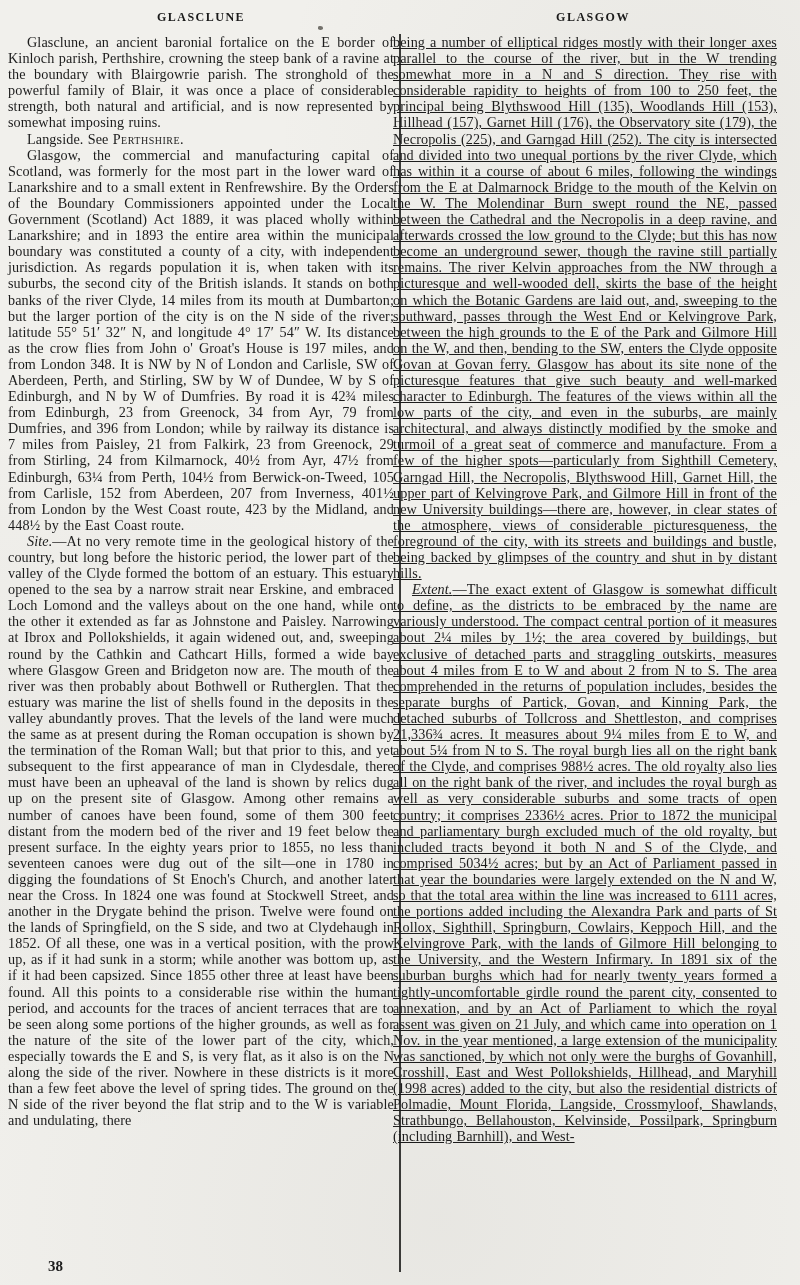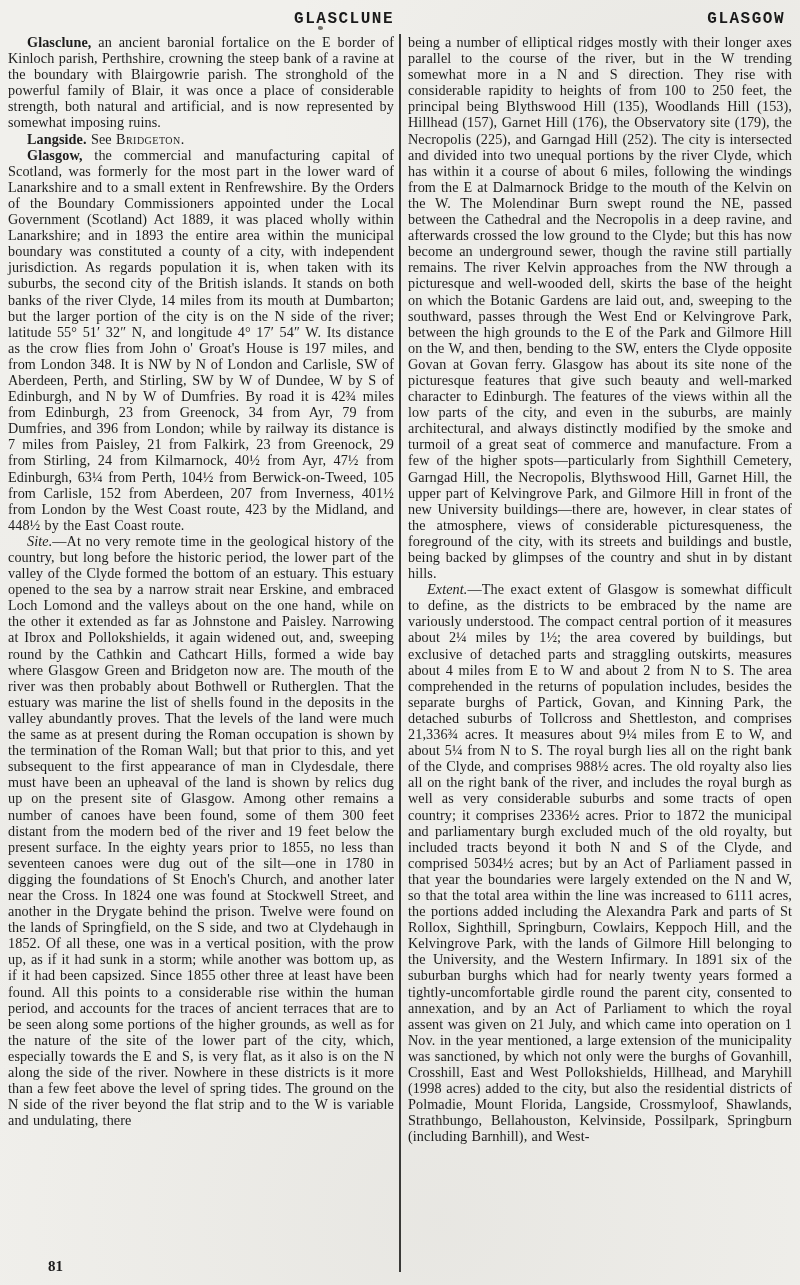--- a/index.html
+++ b/index.html
@@ -15,26 +15,26 @@
       radial-gradient(circle at 85% 10%, rgba(160,158,150,0.10), rgba(160,158,150,0) 30%),
       radial-gradient(circle at 10% 60%, rgba(160,158,150,0.08), rgba(160,158,150,0) 35%),
       radial-gradient(circle at 55% 95%, rgba(150,148,140,0.10), rgba(150,148,140,0) 40%);
     font-family: "Liberation Serif", serif;
     color: #1c1c1c;
     overflow: hidden;
   }
   .running-head {
     position: absolute;
     top: 10px;
-    font-family: Liberation Mono, monospace;
+    font-family: Liberation Serif, serif;
     font-weight: bold;
-    font-size: 16px;
+    font-size: 12px;
     letter-spacing: 1.5px;
     color: #1a1a1a;
-    text-align: right;
+    text-align: center;
   }
   .running-head.left  { left: 8px;   width: 386px; }
   .running-head.right { left: 401px; width: 384px; }
   .column-divider {
     position: absolute;
     top: 34px;
     left: 399px;
     width: 2px;
     height: 1238px;
     background: #3a3a38;
@@ -42,28 +42,28 @@
   .col {
     position: absolute;
     top: 34px;
     text-align: justify;
     font-size: 14.2px;
     line-height: 16.1px;
     word-spacing: 0.6px;
     letter-spacing: 0.1px;
   }
   .col-left  { left: 8px;   width: 386px; }
-  .col-right { left: 408px; width: 384px; }
+  .col-right { left: 393px; width: 384px; text-decoration: underline; }
   .col p {
     margin: 0;
     padding: 0;
     text-indent: 19px;
   }
   .col p.no-indent { text-indent: 0; }
-  .lead-bold   { font-weight: bold; }
+  .lead-bold   { font-weight: normal; }
   .lead-italic { font-style: italic; }
   .smallcaps   { font-variant: small-caps; letter-spacing: 0.5px; }
   .page-number {
     position: absolute;
     left: 48px;
     top: 1258px;
     font-size: 15px;
     font-weight: bold;
     font-family: "Liberation Serif", serif;
     color: #1c1c1c;
@@ -82,23 +82,23 @@
 </head>
 <body>
 
 <div class="running-head left">GLASCLUNE</div>
 <div class="running-head right">GLASGOW</div>
 <div class="scan-speck"></div>
 <div class="column-divider"></div>
 
 <div class="col col-left">
   <p><span class="lead-bold">Glasclune,</span><span> an ancient baronial fortalice on the E border of Kinloch parish, Perthshire, crowning the steep bank of a ravine at the boundary with Blairgowrie parish.  The stronghold of the powerful family of Blair, it was once a place of considerable strength, both natural and artificial, and is now represented by somewhat imposing ruins.</span></p>
-  <p><span class="lead-bold">Langside.</span><span>  See </span><span class="smallcaps">Bridgeton.</span></p>
+  <p><span class="lead-bold">Langside.</span><span>  See </span><span class="smallcaps">Perthshire.</span></p>
   <p><span class="lead-bold">Glasgow,</span><span> the commercial and manufacturing capital of Scotland, was formerly for the most part in the lower ward of Lanarkshire and to a small extent in Renfrewshire.  By the Orders of the Boundary Commissioners appointed under the Local Government (Scotland) Act 1889, it was placed wholly within Lanarkshire; and in 1893 the entire area within the municipal boundary was constituted a county of a city, with independent jurisdiction.  As regards population it is, when taken with its suburbs, the second city of the British islands.  It stands on both banks of the river Clyde, 14 miles from its mouth at Dumbarton; but the larger portion of the city is on the N side of the river; latitude 55° 51′ 32″ N, and longitude 4° 17′ 54″ W.  Its distance as the crow flies from John o' Groat's House is 197 miles, and from London 348.  It is NW by N of London and Carlisle, SW of Aberdeen, Perth, and Stirling, SW by W of Dundee, W by S of Edinburgh, and N by W of Dumfries.  By road it is 42¾ miles from Edinburgh, 23 from Greenock, 34 from Ayr, 79 from Dumfries, and 396 from London; while by railway its distance is 7 miles from Paisley, 21 from Falkirk, 23 from Greenock, 29 from Stirling, 24 from Kilmarnock, 40½ from Ayr, 47½ from Edinburgh, 63¼ from Perth, 104½ from Berwick-on-Tweed, 105 from Carlisle, 152 from Aberdeen, 207 from Inverness, 401½ from London by the West Coast route, 423 by the Midland, and 448½ by the East Coast route.</span></p>
   <p><span class="lead-italic">Site.</span><span>—At no very remote time in the geological history of the country, but long before the historic period, the lower part of the valley of the Clyde formed the bottom of an estuary.  This estuary opened to the sea by a narrow strait near Erskine, and embraced Loch Lomond and the valleys about on the one hand, while on the other it extended as far as Johnstone and Paisley. Narrowing at Ibrox and Pollokshields, it again widened out, and, sweeping round by the Cathkin and Cathcart Hills, formed a wide bay where Glasgow Green and Bridgeton now are.  The mouth of the river was then probably about Bothwell or Rutherglen.  That the estuary was marine the list of shells found in the deposits in the valley abundantly proves.  That the levels of the land were much the same as at present during the Roman occupation is shown by the termination of the Roman Wall; but that prior to this, and yet subsequent to the first appearance of man in Clydesdale, there must have been an upheaval of the land is shown by relics dug up on the present site of Glasgow.  Among other remains a number of canoes have been found, some of them 300 feet distant from the modern bed of the river and 19 feet below the present surface.  In the eighty years prior to 1855, no less than seventeen canoes were dug out of the silt—one in 1780 in digging the foundations of St Enoch's Church, and another later near the Cross.  In 1824 one was found at Stockwell Street, and another in the Drygate behind the prison.  Twelve were found on the lands of Springfield, on the S side, and two at Clydehaugh in 1852.  Of all these, one was in a vertical position, with the prow up, as if it had sunk in a storm; while another was bottom up, as if it had been capsized.  Since 1855 other three at least have been found.  All this points to a considerable rise within the human period, and accounts for the traces of ancient terraces that are to be seen along some portions of the higher grounds, as well as for the nature of the site of the lower part of the city, which, especially towards the E and S, is very flat, as it also is on the N along the side of the river.  Nowhere in these districts is it more than a few feet above the level of spring tides. The ground on the N side of the river beyond the flat strip and to the W is variable and undulating, there</span></p>
 </div>
 
 <div class="col col-right">
   <p class="no-indent"><span>being a number of elliptical ridges mostly with their longer axes parallel to the course of the river, but in the W trending somewhat more in a N and S direction. They rise with considerable rapidity to heights of from 100 to 250 feet, the principal being Blythswood Hill (135), Woodlands Hill (153), Hillhead (157), Garnet Hill (176), the Observatory site (179), the Necropolis (225), and Garngad Hill (252).  The city is intersected and divided into two unequal portions by the river Clyde, which has within it a course of about 6 miles, following the windings from the E at Dalmarnock Bridge to the mouth of the Kelvin on the W.  The Molendinar Burn swept round the NE, passed between the Cathedral and the Necropolis in a deep ravine, and afterwards crossed the low ground to the Clyde; but this has now become an underground sewer, though the ravine still partially remains.  The river Kelvin approaches from the NW through a picturesque and well-wooded dell, skirts the base of the height on which the Botanic Gardens are laid out, and, sweeping to the southward, passes through the West End or Kelvingrove Park, between the high grounds to the E of the Park and Gilmore Hill on the W, and then, bending to the SW, enters the Clyde opposite Govan at Govan ferry.  Glasgow has about its site none of the picturesque features that give such beauty and well-marked character to Edinburgh. The features of the views within all the low parts of the city, and even in the suburbs, are mainly architectural, and always distinctly modified by the smoke and turmoil of a great seat of commerce and manufacture.  From a few of the higher spots—particularly from Sighthill Cemetery, Garngad Hill, the Necropolis, Blythswood Hill, Garnet Hill, the upper part of Kelvingrove Park, and Gilmore Hill in front of the new University buildings—there are, however, in clear states of the atmosphere, views of considerable picturesqueness, the foreground of the city, with its streets and buildings and bustle, being backed by glimpses of the country and shut in by distant hills.</span></p>
   <p><span class="lead-italic">Extent.</span><span>—The exact extent of Glasgow is somewhat difficult to define, as the districts to be embraced by the name are variously understood.  The compact central portion of it measures about 2¼ miles by 1½; the area covered by buildings, but exclusive of detached parts and straggling outskirts, measures about 4 miles from E to W and about 2 from N to S.  The area comprehended in the returns of population includes, besides the separate burghs of Partick, Govan, and Kinning Park, the detached suburbs of Tollcross and Shettleston, and comprises 21,336¾ acres.  It measures about 9¼ miles from E to W, and about 5¼ from N to S.  The royal burgh lies all on the right bank of the Clyde, and comprises 988½ acres.  The old royalty also lies all on the right bank of the river, and includes the royal burgh as well as very considerable suburbs and some tracts of open country; it comprises 2336½ acres.  Prior to 1872 the municipal and parliamentary burgh excluded much of the old royalty, but included tracts beyond it both N and S of the Clyde, and comprised 5034½ acres; but by an Act of Parliament passed in that year the boundaries were largely extended on the N and W, so that the total area within the line was increased to 6111 acres, the portions added including the Alexandra Park and parts of St Rollox, Sighthill, Springburn, Cowlairs, Keppoch Hill, and the Kelvingrove Park, with the lands of Gilmore Hill belonging to the University, and the Western Infirmary.  In 1891 six of the suburban burghs which had for nearly twenty years formed a tightly-uncomfortable girdle round the parent city, consented to annexation, and by an Act of Parliament to which the royal assent was given on 21 July, and which came into operation on 1 Nov. in the year mentioned, a large extension of the municipality was sanctioned, by which not only were the burghs of Govanhill, Crosshill, East and West Pollokshields, Hillhead, and Maryhill (1998 acres) added to the city, but also the residential districts of Polmadie, Mount Florida, Langside, Crossmyloof, Shawlands, Strathbungo, Bellahouston, Kelvinside, Possilpark, Springburn (including Barnhill), and West-</span></p>
 </div>
 
-<div class="page-number">81</div>
+<div class="page-number">38</div>
 
 </body></html>

